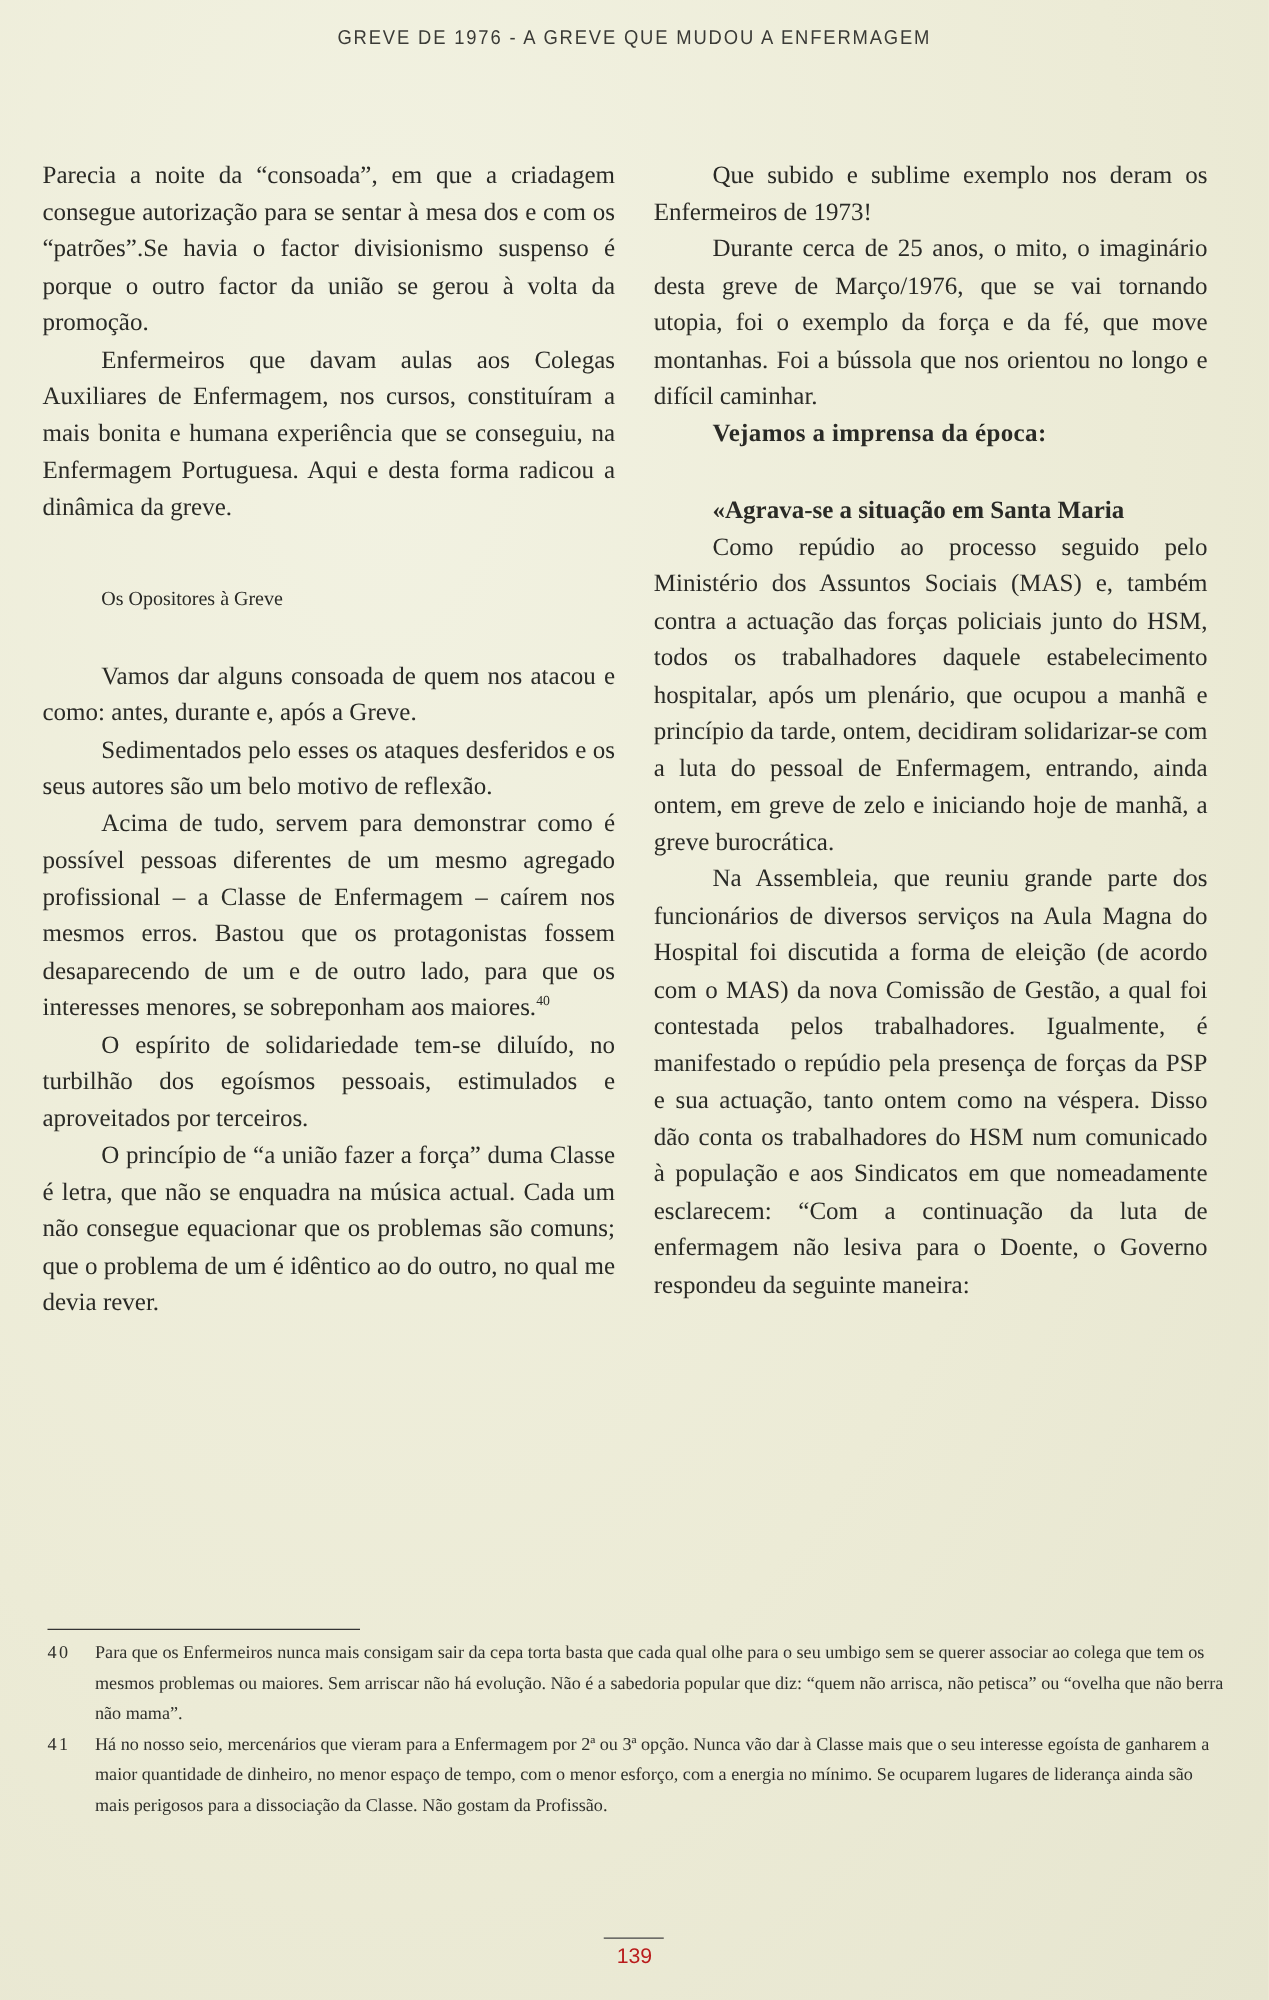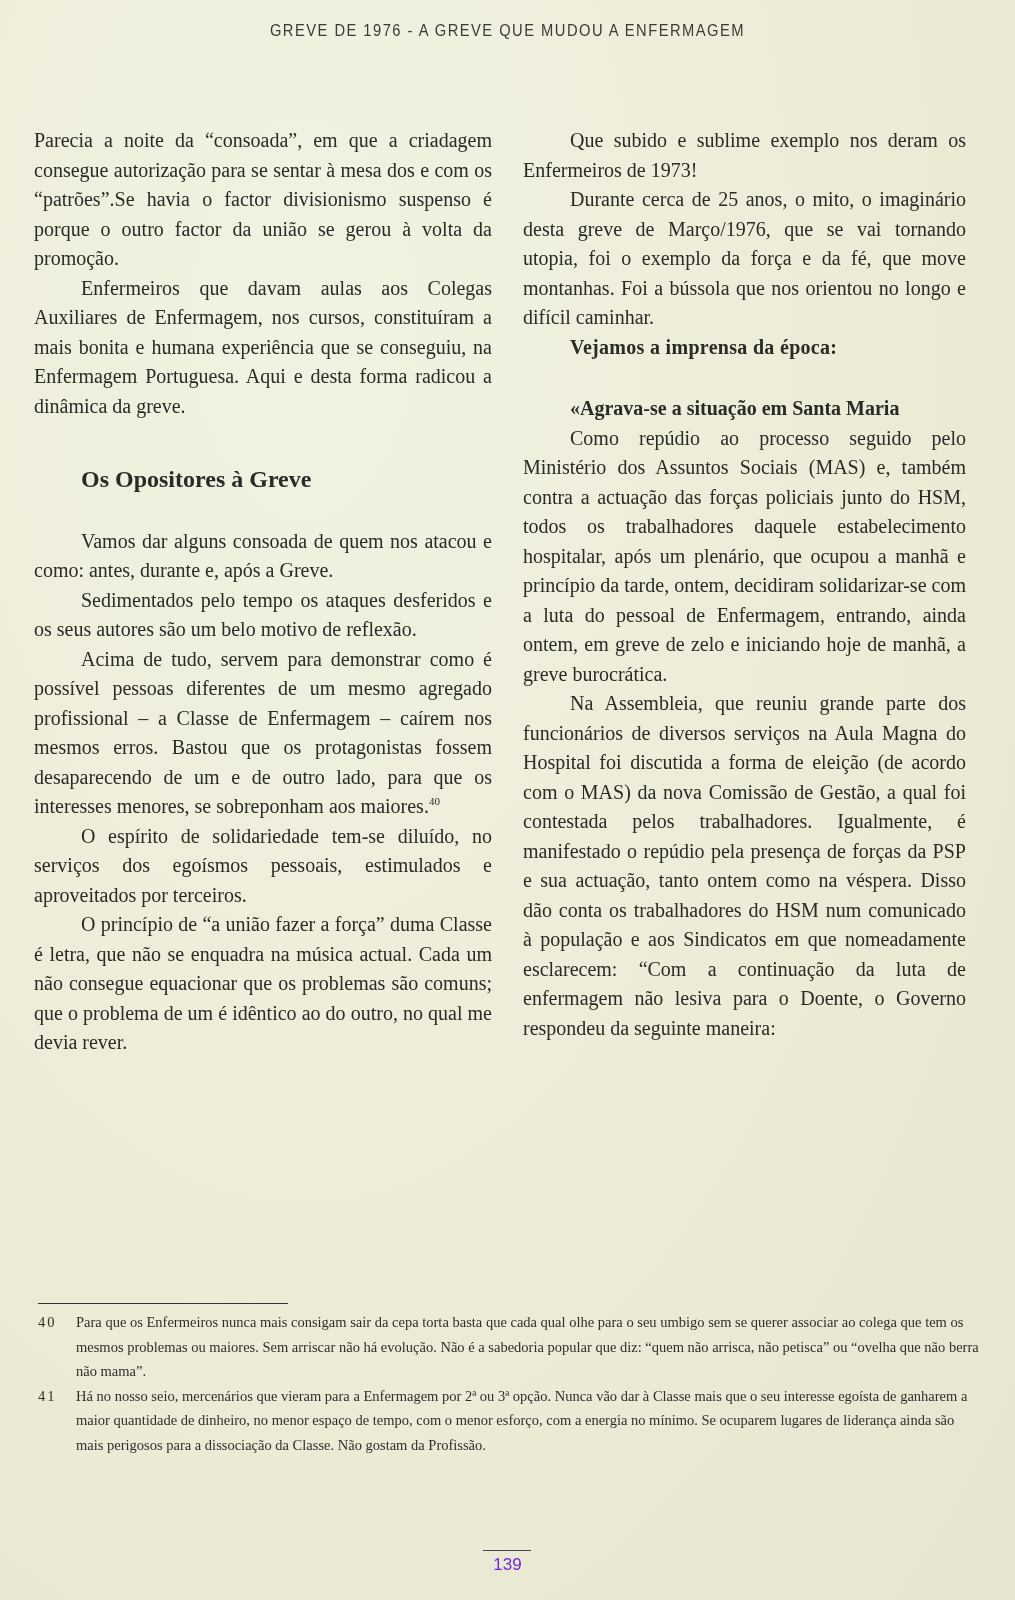--- a/index.html
+++ b/index.html
@@ -28,21 +28,21 @@
     width: 458px;
     font-size: 20px;
     line-height: 29.5px;
     text-align: justify;
   }
   .col-left { left: 34px; }
   .col-right { left: 523px; width: 443px; }
   .col p { margin: 0; }
   .indent { text-indent: 47px; }
   .heading {
-    font-weight: bold; font-size: 24px;
+    font-weight: normal; font-size: 16px;
     margin-top: 44px !important; margin-bottom: 32px !important;
     text-indent: 47px;
   }
   .subheading { font-weight: bold; text-indent: 47px; margin-bottom: 32px !important; letter-spacing: 0.3px; }
   .press { }
   .press-title { font-weight: bold; text-indent: 47px; }
   sup { font-size: 11px; vertical-align: super; line-height: 0; }
   .footnote-rule {
     position: absolute; left: 38px; top: 1303px;
     width: 250px; height: 1px; background: #333;
@@ -57,38 +57,38 @@
   .fn-num { width: 38px; flex: none; letter-spacing: 2px; }
   .fn-text { flex: 1; }
   .page-number-rule {
     position: absolute; left: 483px; top: 1550px;
     width: 48px; height: 1px; background: #444;
   }
   .page-number {
     position: absolute; left: 0; right: 0; top: 1555px;
     text-align: center;
     font-family: "Liberation Sans", "DejaVu Sans", sans-serif;
-    font-size: 17px; color: #6d28d9;
+    font-size: 17px; color: #b91c1c;
   }
 </style>
 </head>
 <body>
 
 <div class="page-bg"></div>
 
 <div class="running-head">GREVE DE 1976 - A GREVE QUE MUDOU A ENFERMAGEM</div>
 
 <div class="col col-left">
   <p>Parecia a noite da “consoada”, em que a criadagem consegue autorização para se sentar à mesa dos e com os “patrões”.Se havia o factor divisionismo suspenso é porque o outro factor da união se gerou à volta da promoção.</p>
   <p class="indent">Enfermeiros que davam aulas aos Colegas Auxiliares de Enfermagem, nos cursos, constituíram a mais bonita e humana experiência que se conseguiu, na Enfermagem Portuguesa. Aqui e desta forma radicou a dinâmica da greve.</p>
   <p class="heading">Os Opositores à Greve</p>
   <p class="indent">Vamos dar alguns consoada de quem nos atacou e como: antes, durante e, após a Greve.</p>
-  <p class="indent">Sedimentados pelo tempo os ataques desferidos e os seus autores são um belo motivo de reflexão.</p>
+  <p class="indent">Sedimentados pelo esses os ataques desferidos e os seus autores são um belo motivo de reflexão.</p>
   <p class="indent"><span>Acima de tudo, servem para demonstrar como é possível pessoas diferentes de um mesmo agregado profissional – a Classe de Enfermagem – caírem nos mesmos erros. Bastou que os protagonistas fossem desaparecendo de um e de outro lado, para que os interesses menores, se sobreponham aos maiores.</span><sup>40</sup></p>
-  <p class="indent">O espírito de solidariedade tem-se diluído, no serviços dos egoísmos pessoais, estimulados e aproveitados por terceiros.</p>
+  <p class="indent">O espírito de solidariedade tem-se diluído, no turbilhão dos egoísmos pessoais, estimulados e aproveitados por terceiros.</p>
   <p class="indent">O princípio de “a união fazer a força” duma Classe é letra, que não se enquadra na música actual. Cada um não consegue equacionar que os problemas são comuns; que o problema de um é idêntico ao do outro, no qual me devia rever.</p>
 </div>
 
 <div class="col col-right">
   <p class="indent">Que subido e sublime exemplo nos deram os Enfermeiros de 1973!</p>
   <p class="indent">Durante cerca de 25 anos, o mito, o imaginário desta greve de Março/1976, que se vai tornando utopia, foi o exemplo da força e da fé, que move montanhas. Foi a bússola que nos orientou no longo e difícil caminhar.</p>
   <p class="subheading">Vejamos a imprensa da época:</p>
   <p class="press-title">«Agrava-se a situação em Santa Maria</p>
   <p class="indent press">Como repúdio ao processo seguido pelo Ministério dos Assuntos Sociais (MAS) e, também contra a actuação das forças policiais junto do HSM, todos os trabalhadores daquele estabelecimento hospitalar, após um plenário, que ocupou a manhã e princípio da tarde, ontem, decidiram solidarizar-se com a luta do pessoal de Enfermagem, entrando, ainda ontem, em greve de zelo e iniciando hoje de manhã, a greve burocrática.</p>
   <p class="indent press">Na Assembleia, que reuniu grande parte dos funcionários de diversos serviços na Aula Magna do Hospital foi discutida a forma de eleição (de acordo com o MAS) da nova Comissão de Gestão, a qual foi contestada pelos trabalhadores. Igualmente, é manifestado o repúdio pela presença de forças da PSP e sua actuação, tanto ontem como na véspera. Disso dão conta os trabalhadores do HSM num comunicado à população e aos Sindicatos em que nomeadamente esclarecem: “Com a continuação da luta de enfermagem não lesiva para o Doente, o Governo respondeu da seguinte maneira:</p>

